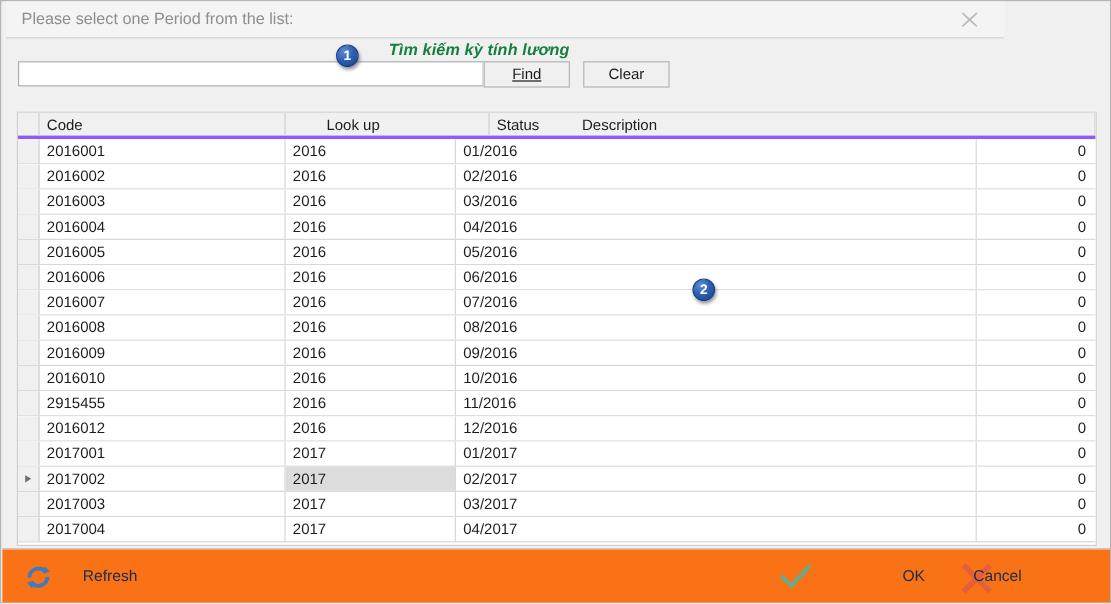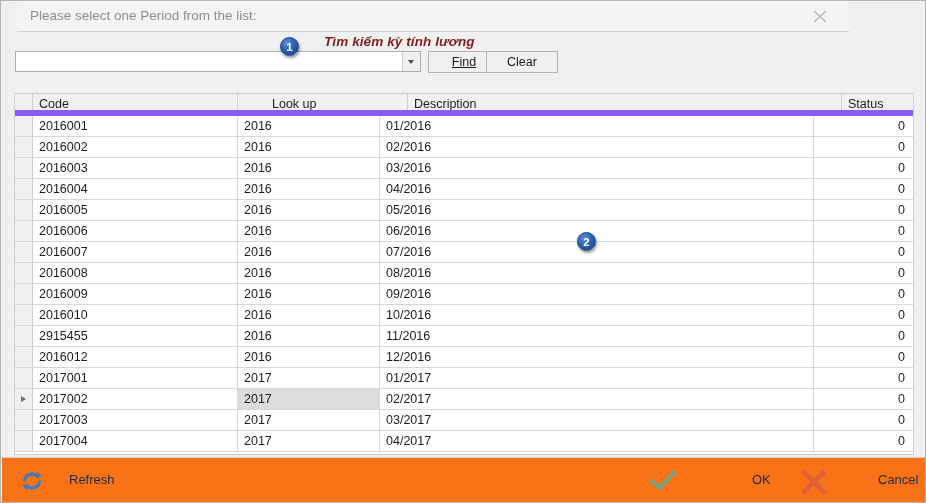--- a/index.html
+++ b/index.html
@@ -18,21 +18,21 @@
     height: 503px;
     box-sizing: border-box;
     background: #f0f0f0;
     border: 1px solid #b4b4b4;
     overflow: hidden;
   }
 
   
   #titlebar {
     position: absolute;
-    left: 16px; top: 0;
+    left: 4px; top: 0;
     width: 832px;
     height: 31px;
     box-sizing: border-box;
     background: #f4f4f4;
     border-bottom: 1px solid #d2d2d2;
   }
   #title-text {
     position: absolute;
     left: 13px;
     top: 7px;
@@ -102,31 +102,31 @@
     height: 22px;
     box-sizing: border-box;
     background: #f0f0f0;
     border: 1px solid #b4b4b4;
     font-family: "Liberation Sans", sans-serif;
     font-size: 12.5px;
     color: #1a1a1a;
     cursor: pointer;
     padding: 0;
   }
-  #find-button { left: 426px; width: 72px; text-decoration: underline; }
+  #find-button { left: 401px; width: 72px; text-decoration: underline; }
   #clear-button { left: 484px; width: 72px; }
 
   
   .annot-text {
     position: absolute;
     font-family: "Liberation Sans", sans-serif;
     font-style: italic;
     font-weight: bold;
     font-size: 13.5px;
-    color: #7f1d1d;
+    color: #15803d;
     white-space: nowrap;
     letter-spacing: 0.1px;
   }
   #annot1-text { left: 323px; top: 33px; }
   #annot2-text { left: 601px; top: 231px; }
 
   .badge {
     position: absolute;
     width: 19px; height: 19px;
     border-radius: 50%;
@@ -153,21 +153,21 @@
     height: 362px;
     box-sizing: border-box;
     border: 1px solid #cfcfcf;
     background: #ffffff;
     overflow: hidden;
   }
   #grid-header {
     display: flex;
     height: 22px;
     background: #f0f0f0;
-    border-bottom: 6px solid #8b5cf6;
+    border-bottom: 3px solid #8b5cf6;
     box-sizing: border-box;
   }
   .hdr-cell {
     box-sizing: border-box;
     border-right: 1px solid #cfcfcf;
     font-size: 12.5px;
     color: #1c1c1c;
     padding: 3px 0 0 6px;
     white-space: nowrap;
     overflow: hidden;
@@ -242,21 +242,21 @@
     font-size: 13px;
     color: #1a2b4a;
     white-space: nowrap;
     cursor: pointer;
   }
   #refresh-icon { left: 16px; top: 9px; }
   #refresh-label { left: 67px; }
   #ok-icon { left: 646px; top: 9px; }
   #ok-label { left: 750px; }
   #cancel-icon { left: 795px; top: 8px; }
-  #cancel-label { left: 876px; }
+  #cancel-label { left: 809px; }
 
   #resize-grip {
     position: absolute;
     right: 3px;
     bottom: 2px;
     width: 14px;
     height: 14px;
   }
   .gdot { position:absolute; width:2px; height:2px; background:#9a9a9a; }
 </style>
@@ -288,22 +288,22 @@
   </div>
 
   <div id="badge1" class="badge">1</div>
   <div id="annot1-text" class="annot-text">Tìm kiếm kỳ tính lương</div>
 
   <div id="grid">
     <div id="grid-header">
       <div class="hdr-cell hdr-ind"></div>
       <div class="hdr-cell hdr-code">Code</div>
       <div class="hdr-cell hdr-look">Look up</div>
+      <div class="hdr-cell hdr-stat">Status</div>
       <div class="hdr-cell hdr-desc">Description</div>
-      <div class="hdr-cell hdr-stat">Status</div>
     </div>
     <div id="grid-body">
         <div class="grid-row">
           <div class="cell c-ind"></div>
           <div class="cell c-code">2016001</div>
           <div class="cell c-look">2016</div>
           <div class="cell c-desc">01/2016</div>
           <div class="cell c-stat">0</div>
         </div>
         <div class="grid-row">

